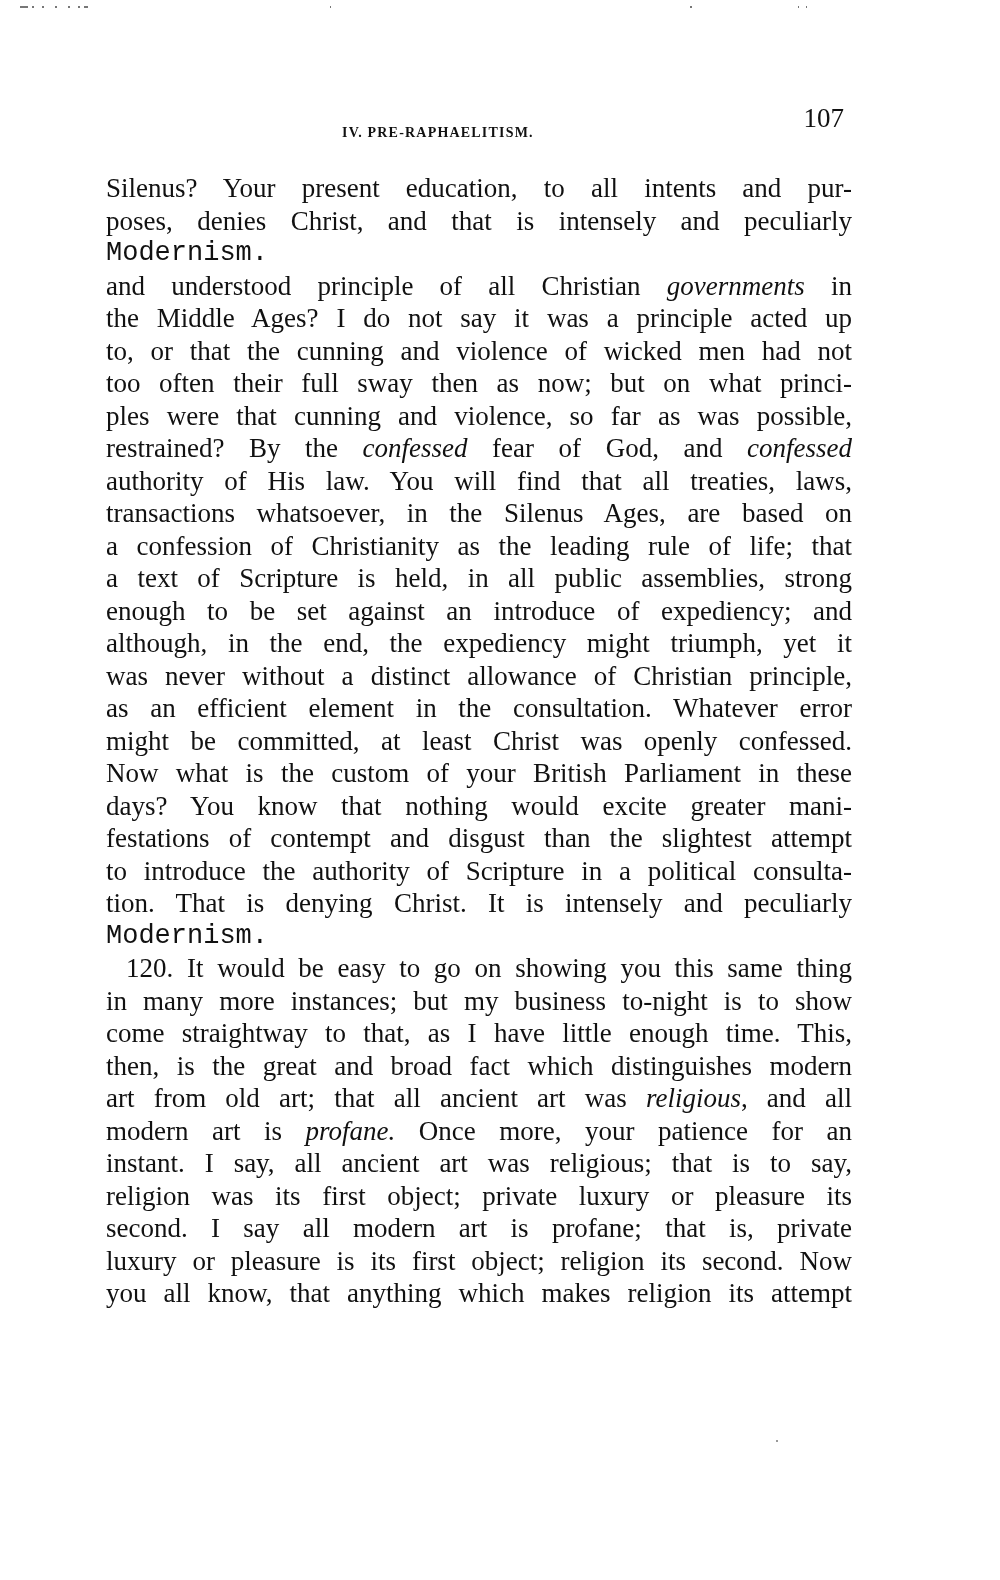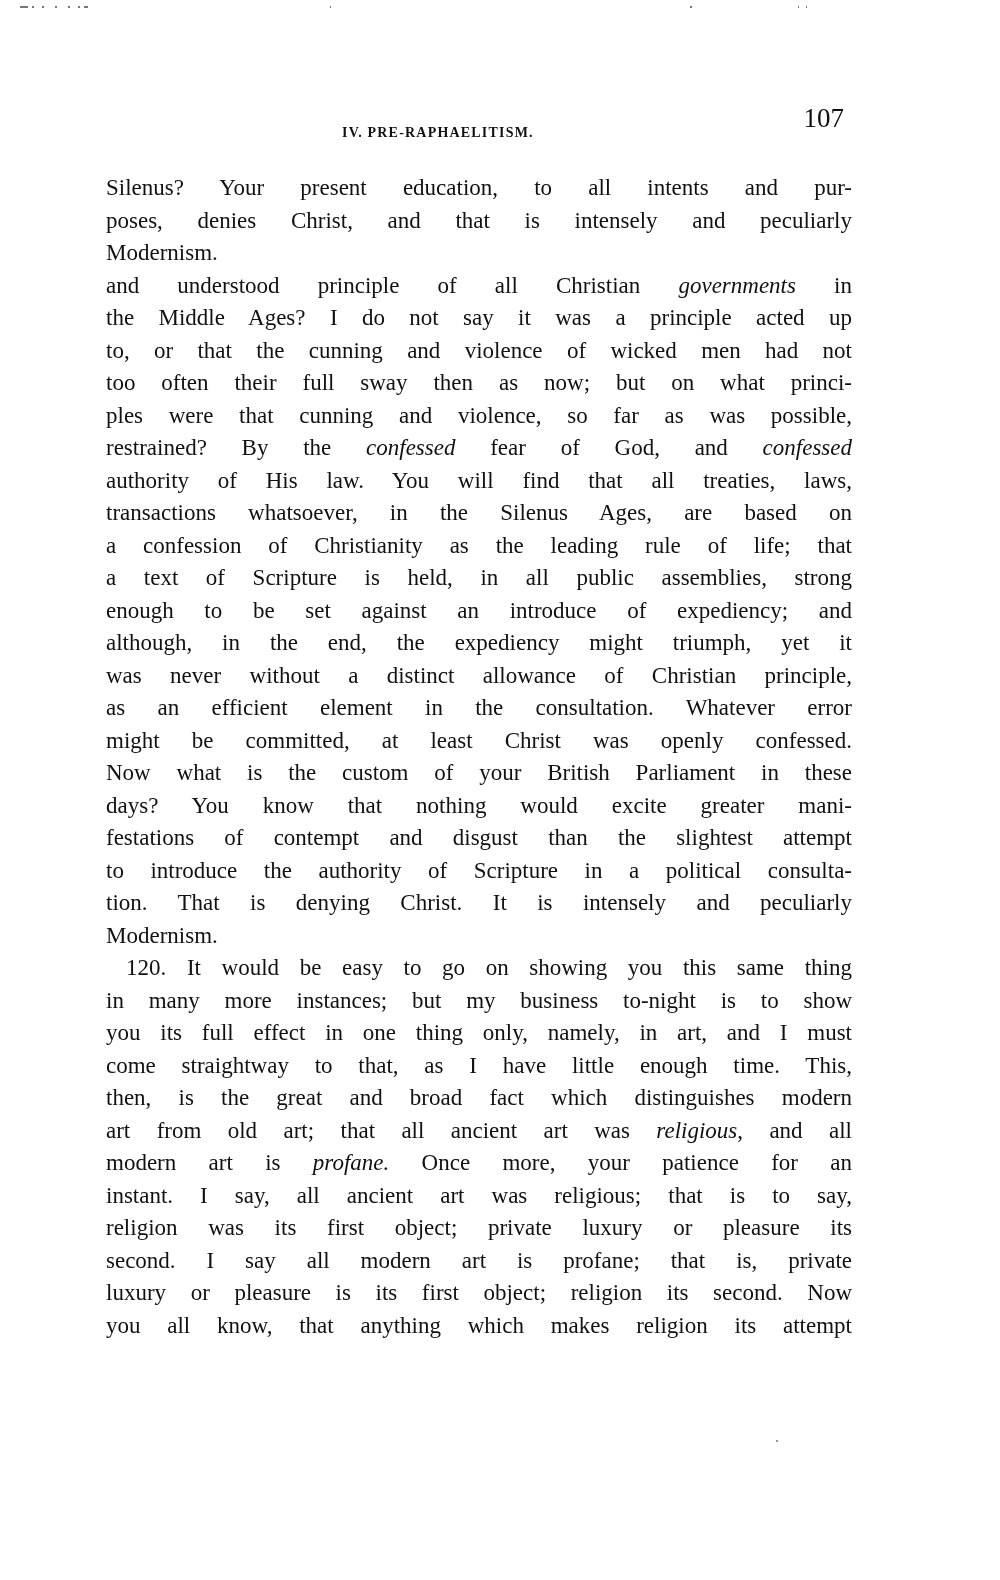--- a/index.html
+++ b/index.html
@@ -53,40 +53,40 @@
     }
     .text-block {
       position: absolute;
       top: 172px;
       left: 106px;
       width: 746px;
     }
     .line {
       height: 32.5px;
       line-height: 32.5px;
-      font-size: 23px;
+      font-size: 27px;
       text-align: justify;
       text-align-last: justify;
       white-space: nowrap;
       overflow: visible;
     }
     .line.last {
       text-align-last: left;
     }
     .line.indent {
       padding-left: 20px;
     }
     .line .it { font-style: italic; }
     .justify-wrap {
       display: block;
       white-space: normal;
       text-align: justify;
       text-align-last: justify;
     }
-    .line.last .justify-wrap { text-align-last: left; }
+    .line.last .justify-wrap { text-align-last: left; font-family: Liberation Mono, monospace; }
     .corner-mark {
       position: absolute;
       right: 222px;
       top: 1440px;
       width: 2px;
       height: 2px;
       background: #999;
     }
   </style>
 </head>
@@ -184,23 +184,20 @@
     <div class="line last">
       <span class="justify-wrap"><span>Modernism.</span></span>
     </div>
     <div class="line indent">
       <span class="justify-wrap"><span>120. It would be easy to go on showing you this same thing</span></span>
     </div>
     <div class="line">
       <span class="justify-wrap"><span>in many more instances; but my business to-night is to show</span></span>
     </div>
     <div class="line">
-      <span class="justify-wrap"><span>you its full effect in one thing only, namely, in art, and I must</span></span>
-    </div>
-    <div class="line">
       <span class="justify-wrap"><span>come straightway to that, as I have little enough time.  This,</span></span>
     </div>
     <div class="line">
       <span class="justify-wrap"><span>then, is the great and broad fact which distinguishes modern</span></span>
     </div>
     <div class="line">
       <span class="justify-wrap"><span>art from old art; that all ancient art was </span><span class="it">religious</span><span>, and all</span></span>
     </div>
     <div class="line">
       <span class="justify-wrap"><span>modern art is </span><span class="it">profane.</span><span>  Once more, your patience for an</span></span>

